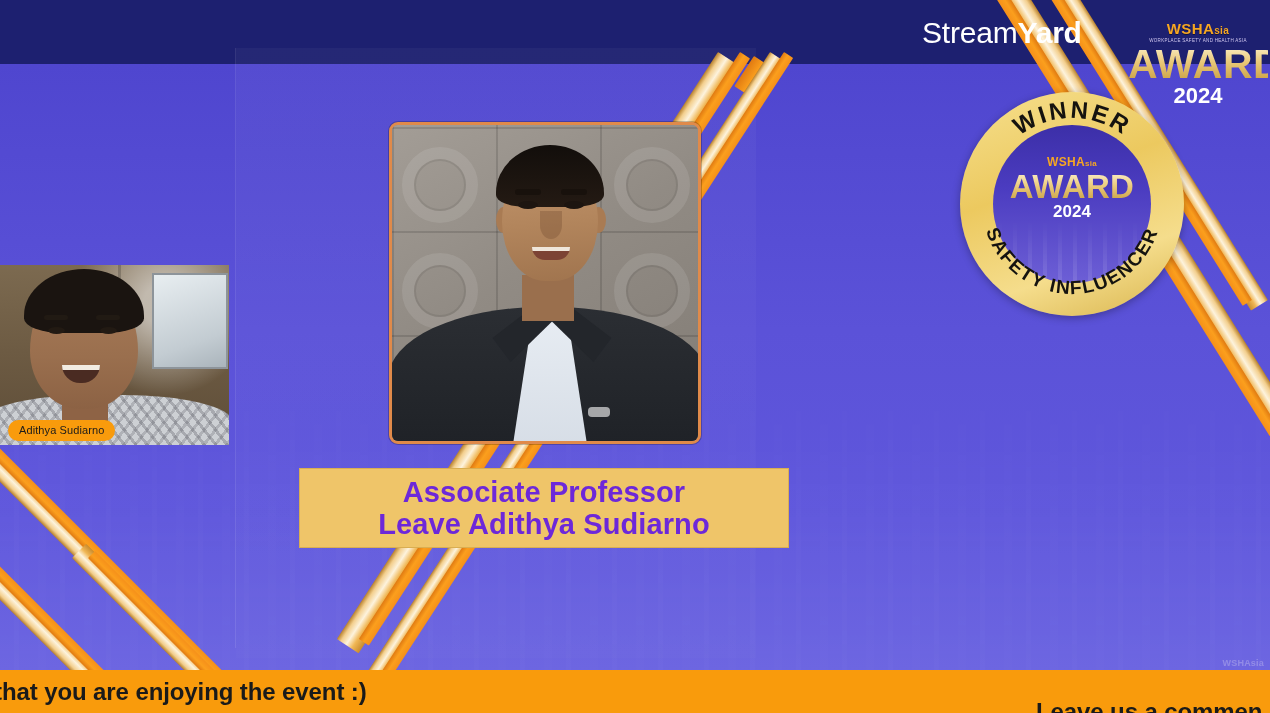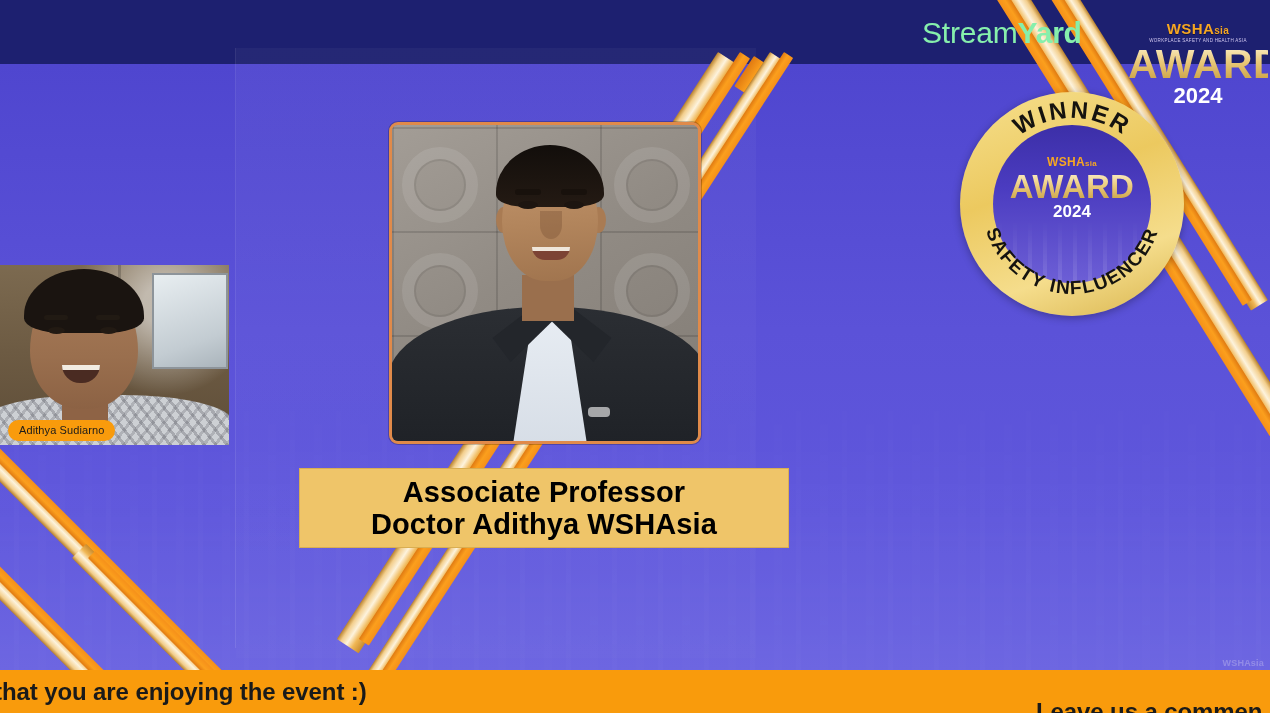--- a/index.html
+++ b/index.html
@@ -253,32 +253,32 @@
   
   #nameplate {
     position:absolute; left:299px; top:468px; width:490px; height:80px;
     background:#efc569;
     border:1px solid #d9ae52;
     display:flex; flex-direction:column;
     align-items:center; justify-content:center;
     line-height:1.12;
   }
   #nameplate .line {
-    color:#000000;
+    color:#6d28d9;
     font-size:29px;
     font-weight:bold;
     letter-spacing:.1px;
     white-space:nowrap;
   }
 
   
   #streamyard {
     position:absolute; left:922px; top:16px;
     font-size:30px;
-    color:#86efac;
+    color:#ffffff;
     letter-spacing:-.2px;
     white-space:nowrap;
     z-index:6;
   }
   #streamyard .thin { font-weight:400; }
   #streamyard .bold { font-weight:bold; }
 
   
   #corner-logo {
     position:absolute; left:1128px; top:20px; width:140px; height:110px;
@@ -485,21 +485,21 @@
     <div class="p-brow r"></div>
     <div class="p-eye l"></div>
     <div class="p-eye r"></div>
     <div class="p-nose"></div>
     <div class="p-mouth"></div>
     <div class="p-pocket"></div>
   </div>
 
   <div id="nameplate">
     <div class="line">Associate Professor</div>
-    <div class="line">Doctor Adithya WSHAsia</div>
+    <div class="line">Leave Adithya Sudiarno</div>
   </div>
 
   <div id="watermark">
     <div class="w1">WSHAsia</div>
     <div class="w2">SUBS</div>
     <div class="w3">CRIBE</div>
   </div>
 
   <div id="ticker">
     <div class="msg" id="ticker-left">that you are enjoying the event :)</div>

